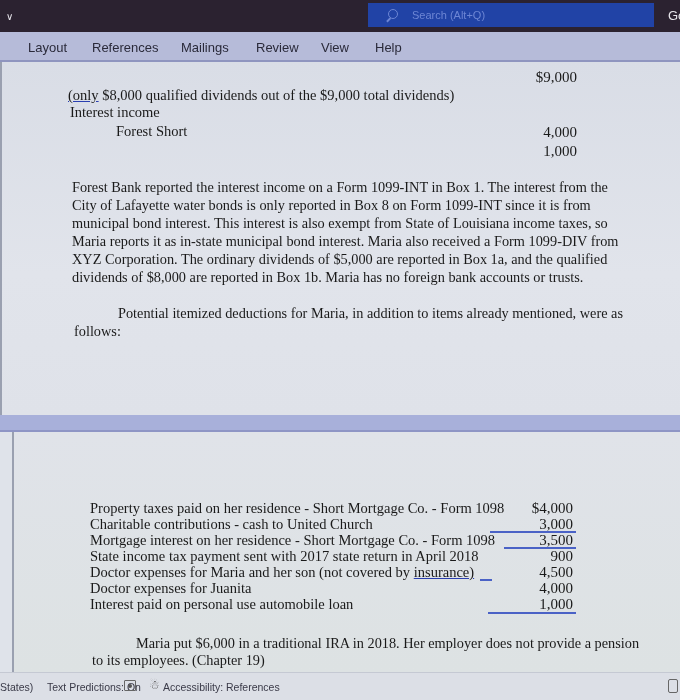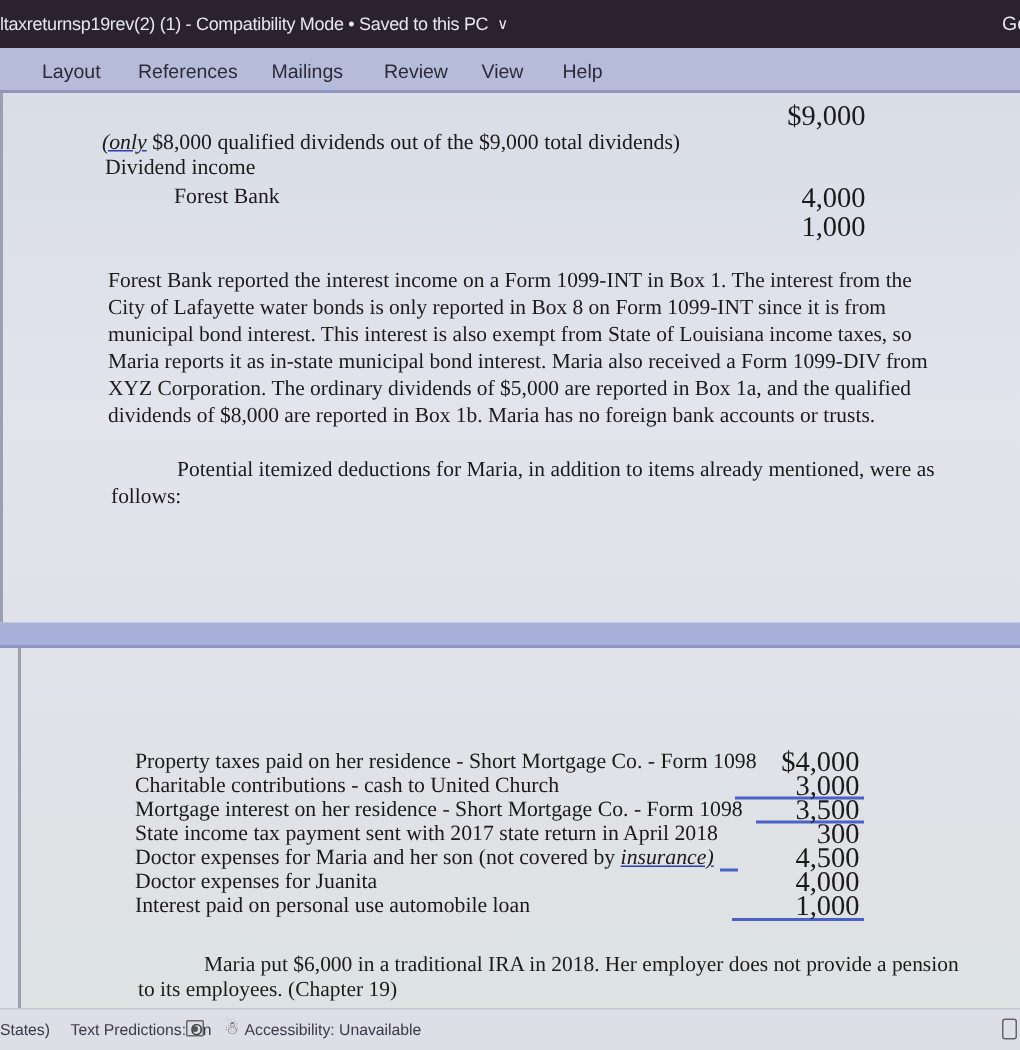--- a/index.html
+++ b/index.html
@@ -49,23 +49,23 @@
       position: absolute; left: 12px; top: 432px; width: 680px; height: 240px;
       background: linear-gradient(180deg, #e0e3e9 0%, #dde2e3 100%);
       border-left: 2px solid #9aa0b0;
     }
     .page-break {
       position: absolute; left: 0; top: 415px; width: 680px; height: 17px;
       background: #a8b0da; border-bottom: 2px solid #8e95c5;
     }
 
     .txt { position: absolute; font-size: 14.5px; line-height: 17px; white-space: nowrap; }
-    .amt { position: absolute; font-size: 19px; line-height: 17px; text-align: center; white-space: nowrap; }
+    .amt { position: absolute; font-size: 15px; line-height: 17px; text-align: center; white-space: nowrap; }
     .para { position: absolute; font-size: 14.3px; line-height: 17.6px; white-space: nowrap; }
-    .u { text-decoration: underline; text-decoration-color: #2a3fb0; font-style: italic; }
+    .u { text-decoration: underline; text-decoration-color: #2a3fb0; }
     .blue-line { position: absolute; height: 1.5px; background: #4a62c6; }
 
     
     .statusbar {
       position: absolute; left: 0; top: 672px; width: 680px; height: 28px;
       background: #dcdfe6; border-top: 1px solid #c5c9d3;
       font-family: "Liberation Sans", sans-serif; font-size: 10.5px; color: #3a3a48;
     }
     .statusbar .item { position: absolute; top: 8px; white-space: nowrap; }
     .statusbar .proof-icon {
@@ -79,43 +79,46 @@
     .statusbar .a11y-icon { position: absolute; left: 149px; top: 5px; font-size: 12px; color: #555; }
     .statusbar .focus-icon {
       position: absolute; left: 668px; top: 6px; width: 10px; height: 14px;
       border: 1px solid #666; border-radius: 2px;
     }
   </style>
 </head>
 <body>
 
 <div class="titlebar">
-  <span class="doc-title">ltaxreturnsp19rev(2) (1)  -  Compatibility Mode • Saved to this PC</span>
   <span class="chev">∨</span>
+  <div class="search-box">
+    <span class="search-icon"></span>
+    <span class="search-placeholder">Search (Alt+Q)</span>
+  </div>
   <span class="right-label">Go</span>
 </div>
 
 <div class="ribbon">
   <span class="tab" style="left:28px">Layout</span>
   <span class="tab" style="left:92px">References</span>
   <span class="tab" style="left:181px">Mailings</span>
   <span class="tab" style="left:256px">Review</span>
   <span class="tab" style="left:321px">View</span>
   <span class="tab" style="left:375px">Help</span>
 </div>
 
 <div class="page">
 
   <span class="amt" style="right:103px; top:7px">$9,000</span>
 
   <span class="txt" style="left:66px; top:25px"><span class="u">(only</span><span> $8,000 qualified dividends out of the $9,000 total dividends)</span></span>
 
-  <span class="txt" style="left:68px; top:42px">Dividend income</span>
+  <span class="txt" style="left:68px; top:42px">Interest income</span>
 
-  <span class="txt" style="left:114px; top:61px">Forest Bank</span>
+  <span class="txt" style="left:114px; top:61px">Forest Short</span>
   <span class="amt" style="right:103px; top:62px">4,000</span>
 
   <span class="amt" style="right:103px; top:81px">1,000</span>
 
   <div>
     <span class="para" style="left:70px; top:117px">Forest Bank reported the interest income on a Form 1099-INT in Box 1. The interest from the</span>
     <span class="para" style="left:70px; top:135px">City of Lafayette water bonds is only reported in Box 8 on Form 1099-INT since it is from</span>
     <span class="para" style="left:70px; top:153px">municipal bond interest. This interest is also exempt from State of Louisiana income taxes, so</span>
     <span class="para" style="left:70px; top:171px">Maria reports it as in-state municipal bond interest. Maria also received a Form 1099-DIV from</span>
     <span class="para" style="left:70px; top:189px">XYZ Corporation. The ordinary dividends of $5,000 are reported in Box 1a, and the qualified</span>
@@ -138,21 +141,21 @@
 
     <span class="txt" style="left:76px; top:84px">Charitable contributions - cash to United Church</span>
     <div class="blue-line" style="left:476px; top:99px; width:86px"></div>
     <span class="amt" style="right:119px; top:84px">3,000</span>
 
     <span class="txt" style="left:76px; top:100px">Mortgage interest on her residence - Short Mortgage Co. - Form 1098</span>
     <div class="blue-line" style="left:490px; top:115px; width:72px"></div>
     <span class="amt" style="right:119px; top:100px">3,500</span>
 
     <span class="txt" style="left:76px; top:116px">State income tax payment sent with 2017 state return in April 2018</span>
-    <span class="amt" style="right:119px; top:116px">300</span>
+    <span class="amt" style="right:119px; top:116px">900</span>
 
     <span class="txt" style="left:76px; top:132px"><span>Doctor expenses for Maria and her son (not covered by </span><span class="u">insurance)</span></span>
     <div class="blue-line" style="left:466px; top:147px; width:12px"></div>
     <span class="amt" style="right:119px; top:132px">4,500</span>
 
     <span class="txt" style="left:76px; top:148px">Doctor expenses for Juanita</span>
     <span class="amt" style="right:119px; top:148px">4,000</span>
 
     <span class="txt" style="left:76px; top:164px">Interest paid on personal use automobile loan</span>
     <div class="blue-line" style="left:474px; top:180px; width:88px"></div>
@@ -163,15 +166,15 @@
     <span class="para" style="left:122px; top:203px">Maria put $6,000 in a traditional IRA in 2018. Her employer does not provide a pension</span>
     <span class="para" style="left:78px; top:220px">to its employees. (Chapter 19)</span>
   </div>
 </div>
 
 <div class="statusbar">
   <span class="item" style="left:0">States)</span>
   <span class="item" style="left:47px">Text Predictions: On</span>
   <span class="proof-icon"></span>
   <span class="a11y-icon">☃</span>
-  <span class="item" style="left:163px">Accessibility: Unavailable</span>
+  <span class="item" style="left:163px">Accessibility: References</span>
   <span class="focus-icon"></span>
 </div>
 
 </body></html>

